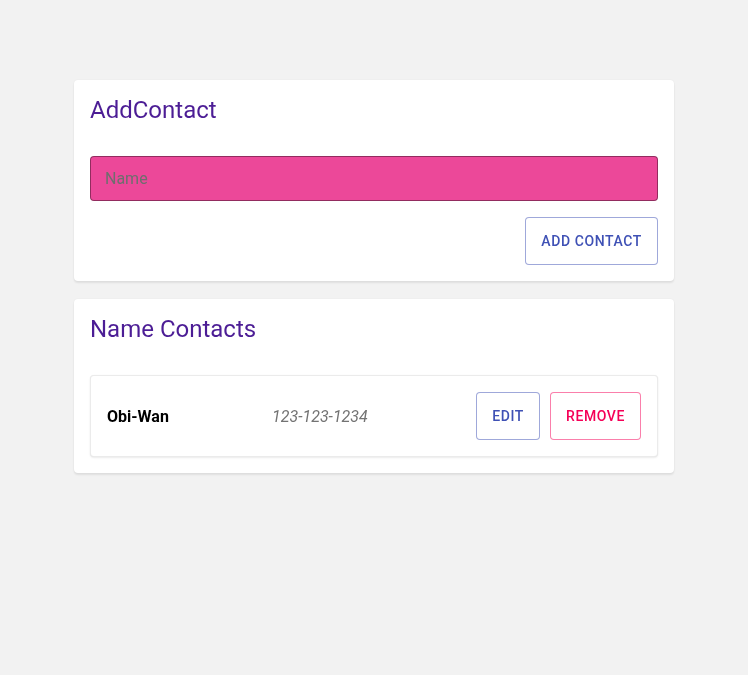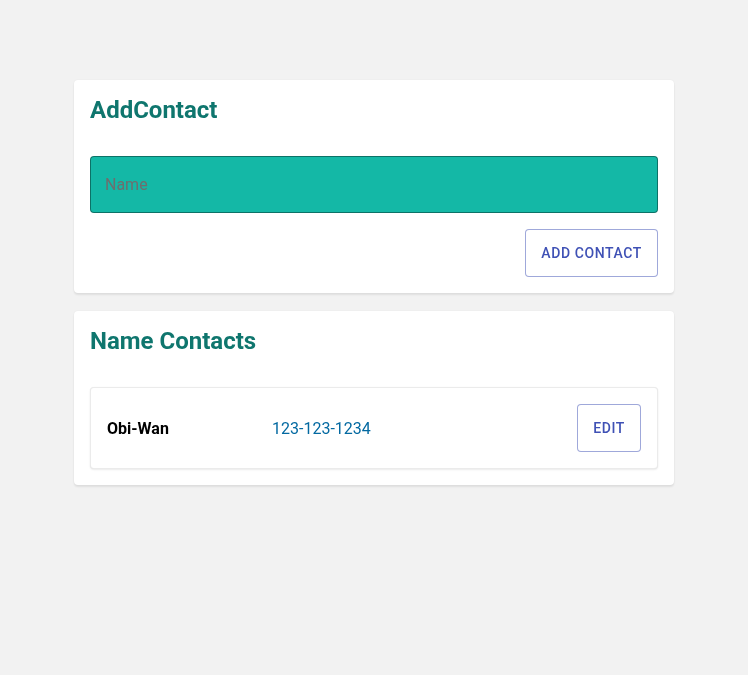--- a/index.html
+++ b/index.html
@@ -16,38 +16,38 @@
     }
     .card {
       background: #fff;
       border-radius: 4px;
       box-shadow: 0 2px 2px rgba(0,0,0,0.08), 0 0 2px rgba(0,0,0,0.06);
       padding: 16px;
       margin-bottom: 18px;
     }
     .card-title {
       font-size: 24px;
-      font-weight: 700;
-      color: #0f766e;
+      font-weight: 400;
+      color: #4c1d95;
       margin-bottom: 32px;
       letter-spacing: 0;
     }
     .input-wrapper {
       position: relative;
       margin-bottom: 11px;
     }
     .text-input {
       width: 100%;
-      height: 57px;
+      height: 45px;
       border: 1px solid rgba(0,0,0,0.38);
       border-radius: 4px;
       padding: 0 14px;
       font-size: 16px;
       color: #333;
-      background: #14b8a6;
+      background: #ec4899;
       outline: none;
       font-family: inherit;
     }
     .text-input::placeholder {
       color: #6e6e6e;
       font-size: 16px;
     }
     .actions-right {
       display: flex;
       justify-content: flex-end;
@@ -87,22 +87,23 @@
       justify-content: center;
     }
     .contact-name {
       font-weight: 700;
       font-size: 16px;
       color: #000;
       width: 165px;
     }
     .contact-number {
       font-size: 16px;
-      color: #0369a1;
+      color: #737373;
       flex: 1;
+      font-style: italic;
     }
     .contact-actions {
       display: flex;
       gap: 10px;
     }
     .contacts-section {
       margin-top: 32px;
     }
   </style>
 </head>
@@ -119,16 +120,17 @@
 </div>
 
 <div class="card">
   <h2 class="card-title">Name Contacts</h2>
   <div class="contacts-section">
     <div class="contact-card">
       <div class="contact-name">Obi-Wan</div>
       <div class="contact-number">123-123-1234</div>
       <div class="contact-actions">
         <button class="btn btn-primary">Edit</button>
+        <button class="btn btn-danger">Remove</button>
       </div>
     </div>
   </div>
 </div>
 
 </body></html>

